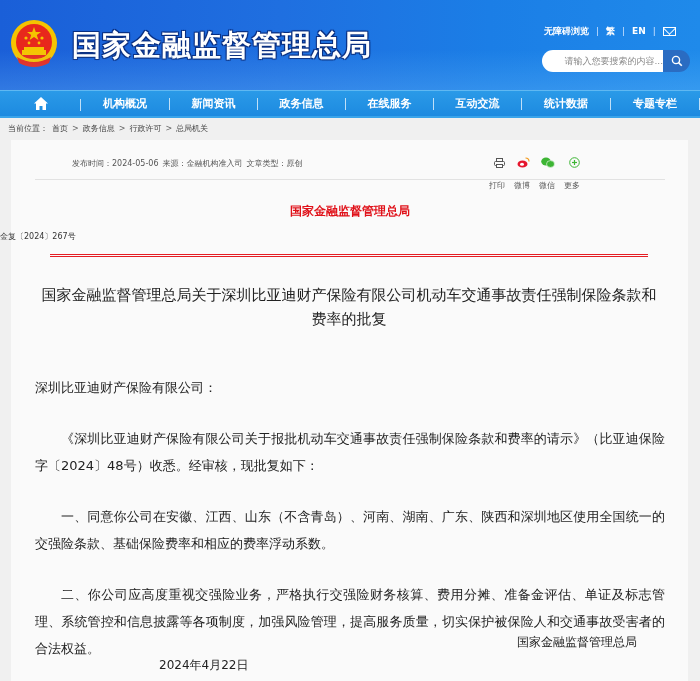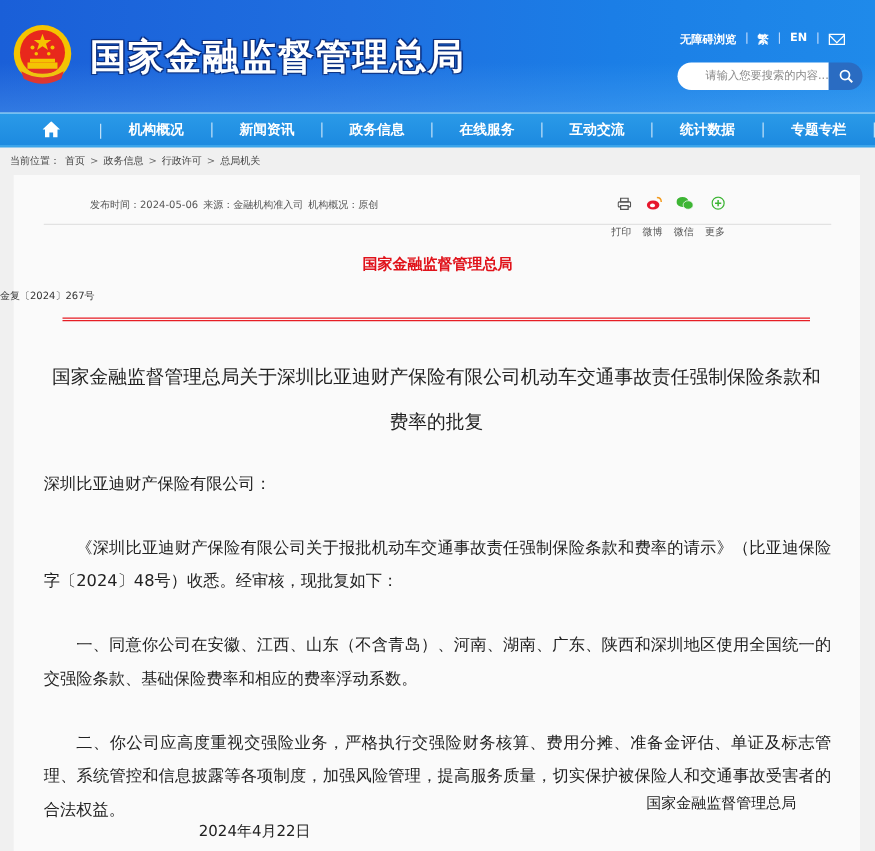--- a/index.html
+++ b/index.html
@@ -91,21 +91,21 @@
   }
   .doc-no {
     position: absolute; left: 0; width: 558px; top: 231px; text-align: left; font-size: 8px; color: #333;
   }
   .red-line {
     position: absolute; left: 50px; top: 254px; width: 598px; height: 3px;
     border-top: 1px solid #e61d24; border-bottom: 1px solid #e61d24;
   }
   .doc-title {
     position: absolute; left: 36px; top: 283px; width: 626px; text-align: center;
-    font-size: 15px; color: #222; line-height: 36px;
+    font-size: 15px; color: #222; line-height: 24px;
   }
   .body-text {
     position: absolute; left: 35px; top: 350px; width: 630px; font-size: 13px; color: #222;
     line-height: 27px;
   }
   .body-text p { text-align: justify; margin-top: 24px; }
   .indent { text-indent: 2em; }
   .sign-org { position: absolute; left: 517px; top: 634px; font-size: 12px; color: #222; }
   .sign-date { position: absolute; left: 159px; top: 657px; font-size: 12px; color: #222; }
 </style>
@@ -173,21 +173,21 @@
   <span>行政许可</span>
   <span class="gt">&gt;</span>
   <span>总局机关</span>
 </div>
 
 <div class="panel"></div>
 
 <div class="meta">
   <span>发布时间：2024-05-06</span>
   <span>来源：金融机构准入司</span>
-  <span>机构概况：原创</span>
+  <span>文章类型：原创</span>
 </div>
 
 <div class="share">
   <span class="grp">
     <svg width="11" height="10" viewBox="0 0 11 10">
       <rect x="2.5" y="0.5" width="6" height="3" fill="none" stroke="#555"></rect>
       <rect x="0.5" y="3.5" width="10" height="4" rx="1" fill="none" stroke="#555"></rect>
       <rect x="2.5" y="6.5" width="6" height="3" fill="#fff" stroke="#555"></rect>
     </svg>
     <span>打印</span>

